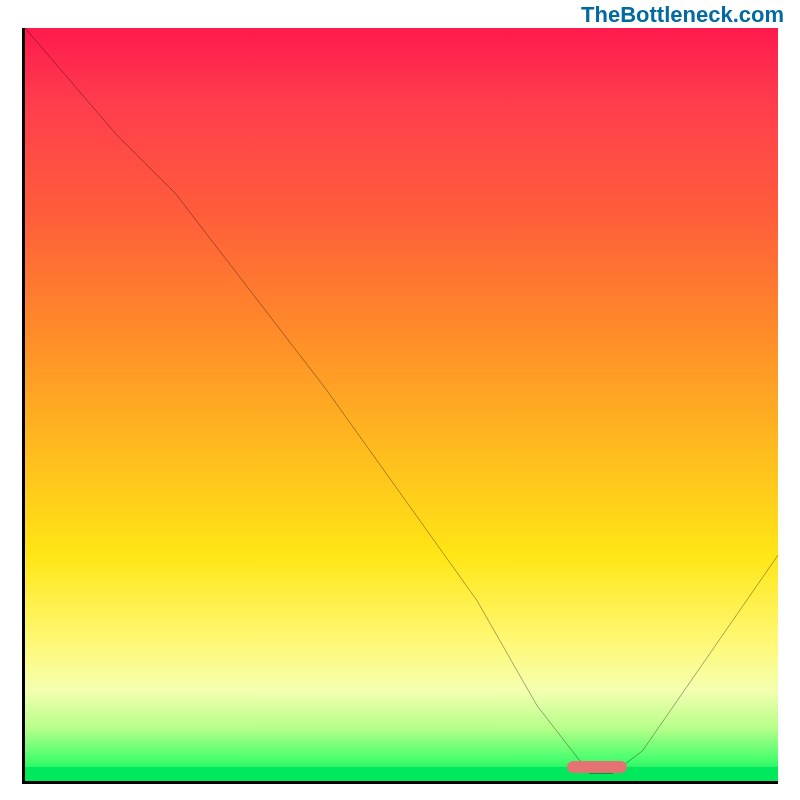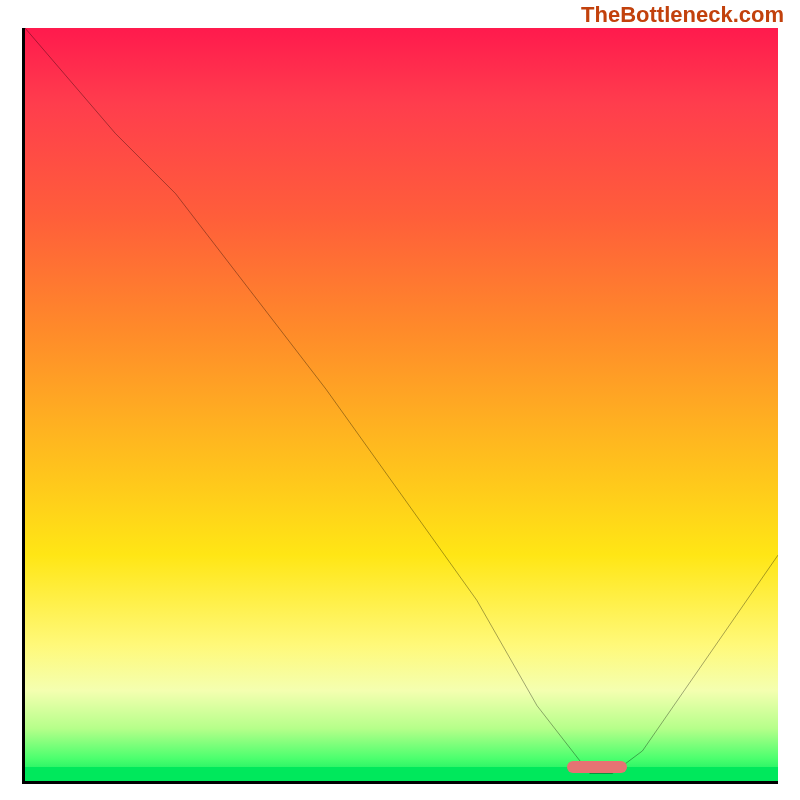--- a/index.html
+++ b/index.html
@@ -10,21 +10,21 @@
     background: #ffffff;
     font-family: Arial, Helvetica, sans-serif;
     position: relative;
   }
   .watermark {
     position: absolute;
     top: 2px;
     right: 16px;
     font-size: 22px;
     font-weight: bold;
-    color: #c2410c;
+    color: #0369a1;
     z-index: 10;
   }
   .chart-frame {
     position: absolute;
     left: 22px;
     top: 28px;
     width: 756px;
     height: 756px;
     border-left: 3px solid #000;
     border-bottom: 3px solid #000;

